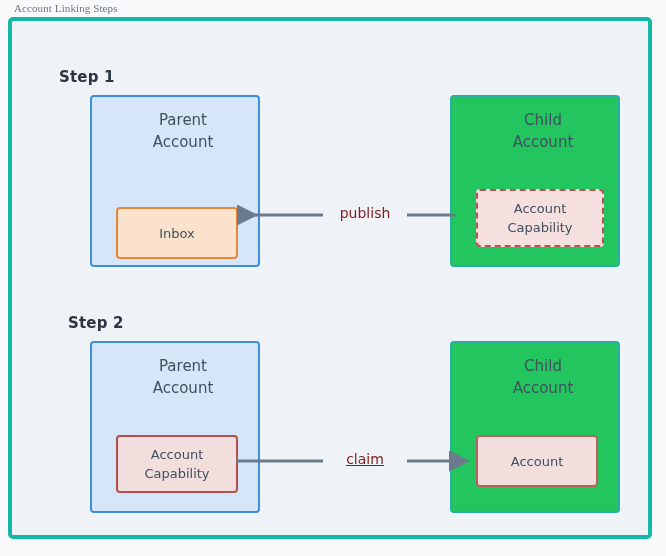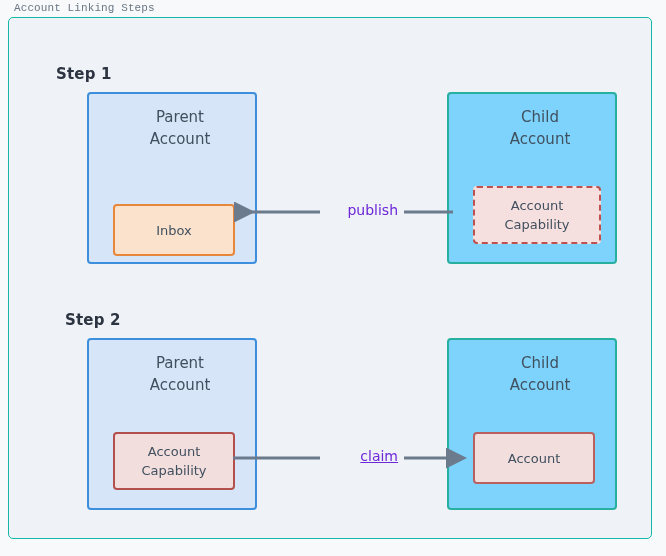--- a/index.html
+++ b/index.html
@@ -16,31 +16,31 @@
   }
 
   #diagram-frame {
     position: absolute;
     left: 8px;
     top: 17px;
     width: 644px;
     height: 522px;
     box-sizing: border-box;
     background: #eff2f6;
-    border: 1px solid #14b8a6;
+    border: 4px solid #14b8a6;
     border-radius: 5px;
   }
 
   #frame-title {
     position: absolute;
     left: 14px;
     top: 2px;
     font-size: 11px;
     color: #6b7785;
-    font-family: Liberation Mono, monospace;
+    font-family: Liberation Serif, serif;
     letter-spacing: 0.1px;
     white-space: nowrap;
   }
 
   .step-label {
     position: absolute;
     font-size: 15px;
     font-weight: bold;
     color: #2b3440;
     letter-spacing: 0.2px;
@@ -55,21 +55,21 @@
     box-sizing: border-box;
     border-width: 2px;
     border-style: solid;
     border-radius: 4px;
   }
   .account-box.parent {
     background: #d6e5f7;
     border-color: #3d8fdd;
   }
   .account-box.child {
-    background: #7dd3fc;
+    background: #22c55e;
     border-color: #27b0a0;
   }
   .account-title {
     position: absolute;
     left: 16px;
     right: 0;
     top: 12px;
     text-align: center;
     font-size: 15px;
     line-height: 22px;
@@ -115,25 +115,25 @@
   }
 
   
   .arrow-svg {
     position: absolute;
     overflow: visible;
   }
   .arrow-label {
     position: absolute;
     font-size: 14px;
-    color: #6d28d9;
+    color: #7f1d1d;
     background: #eff2f6;
     padding: 0 6px;
     white-space: nowrap;
-    text-align: right;
+    text-align: center;
   }
 </style>
 </head>
 <body>
 
 <div id="diagram-frame">
 
   <div class="step-label" id="step-1-label">Step 1</div>
 
   <div class="account-box parent" id="step1-parent" style="left:78px; top:74px; width:170px; height:172px;">

